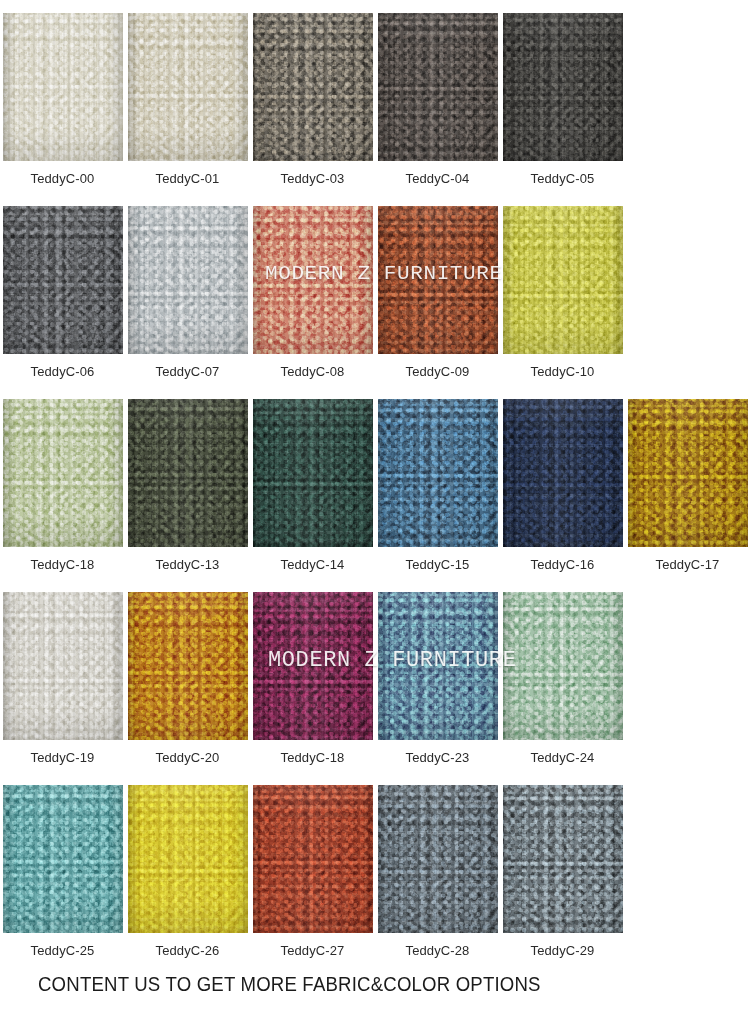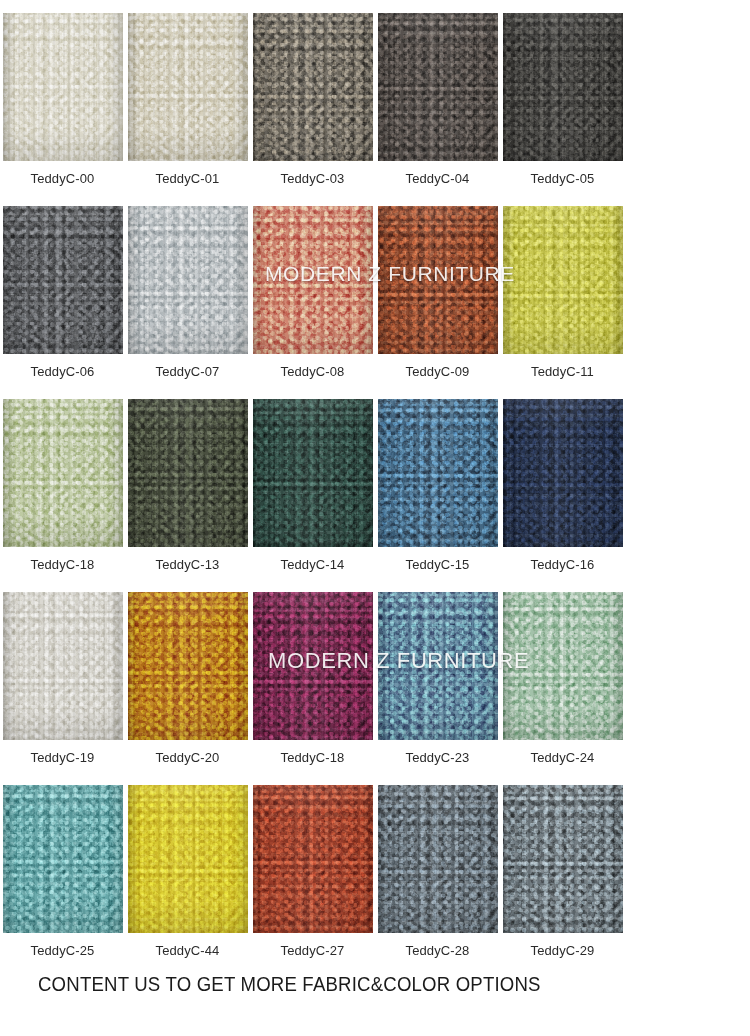--- a/index.html
+++ b/index.html
@@ -128,21 +128,21 @@
     white-space: nowrap;
     font-family: "Liberation Sans", sans-serif;
   }
 
   .row-spacer { height: 19px; }
 
   
   .watermark {
     position: absolute;
     color: rgba(255,255,255,.90);
-    font-family: Liberation Sans, sans-serif;
+    font-family: Liberation Mono, monospace;
     white-space: nowrap;
     pointer-events: none;
     text-shadow: 0 1px 2px rgba(0,0,0,.28);
   }
 
   #watermark-1 {
     left: 265px;
     top: 262px;
     font-size: 21px;
     letter-spacing: .6px;
@@ -280,21 +280,21 @@
         </div>
         <div class="cell">
           <div class="swatch-wrap">
             <div class="swatch">
               <div class="base" style="background: rgb(197, 196, 70);"></div>
               <div class="nubs" style="background-position: 10px 16px;"></div>
               <div class="nubs2" style="background-position: 1px 6px;"></div>
               <div class="shade"></div>
             </div>
           </div>
-          <div class="label">TeddyC-11</div>
+          <div class="label">TeddyC-10</div>
         </div>
       </div>
       <div class="row-spacer"></div>
       <div class="row">
         <div class="cell">
           <div class="swatch-wrap">
             <div class="swatch">
               <div class="base" style="background: rgb(188, 200, 159);"></div>
               <div class="nubs" style="background-position: 1px 10px;"></div>
               <div class="nubs2" style="background-position: 6px 8px;"></div>
@@ -340,20 +340,31 @@
           <div class="swatch-wrap">
             <div class="swatch">
               <div class="base" style="background: rgb(30, 42, 68);"></div>
               <div class="nubs" style="background-position: 6px 12px;"></div>
               <div class="nubs2" style="background-position: 8px 3px;"></div>
               <div class="shade"></div>
             </div>
           </div>
           <div class="label">TeddyC-16</div>
         </div>
+        <div class="cell">
+          <div class="swatch-wrap">
+            <div class="swatch">
+              <div class="base" style="background: rgb(162, 118, 15);"></div>
+              <div class="nubs" style="background-position: 4px 4px;"></div>
+              <div class="nubs2" style="background-position: 4px 10px;"></div>
+              <div class="shade"></div>
+            </div>
+          </div>
+          <div class="label">TeddyC-17</div>
+        </div>
       </div>
       <div class="row-spacer"></div>
       <div class="row">
         <div class="cell">
           <div class="swatch-wrap">
             <div class="swatch">
               <div class="base" style="background: rgb(214, 212, 204);"></div>
               <div class="nubs" style="background-position: 8px 15px;"></div>
               <div class="nubs2" style="background-position: 0px 1px;"></div>
               <div class="shade"></div>
@@ -421,21 +432,21 @@
         </div>
         <div class="cell">
           <div class="swatch-wrap">
             <div class="swatch">
               <div class="base" style="background: rgb(214, 197, 38);"></div>
               <div class="nubs" style="background-position: 0px 12px;"></div>
               <div class="nubs2" style="background-position: 8px 1px;"></div>
               <div class="shade"></div>
             </div>
           </div>
-          <div class="label">TeddyC-44</div>
+          <div class="label">TeddyC-26</div>
         </div>
         <div class="cell">
           <div class="swatch-wrap">
             <div class="swatch">
               <div class="base" style="background: rgb(156, 58, 36);"></div>
               <div class="nubs" style="background-position: 11px 4px;"></div>
               <div class="nubs2" style="background-position: 4px 8px;"></div>
               <div class="shade"></div>
             </div>
           </div>

